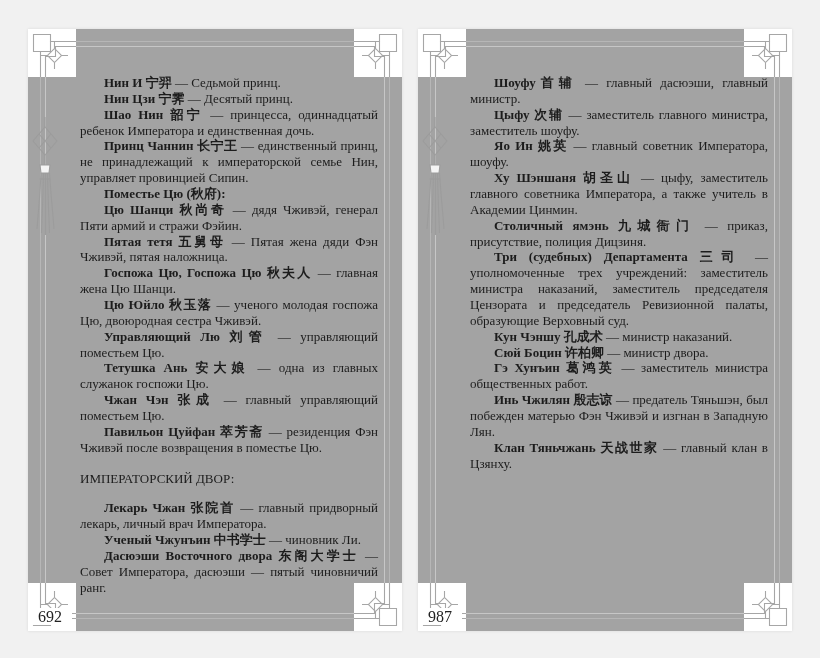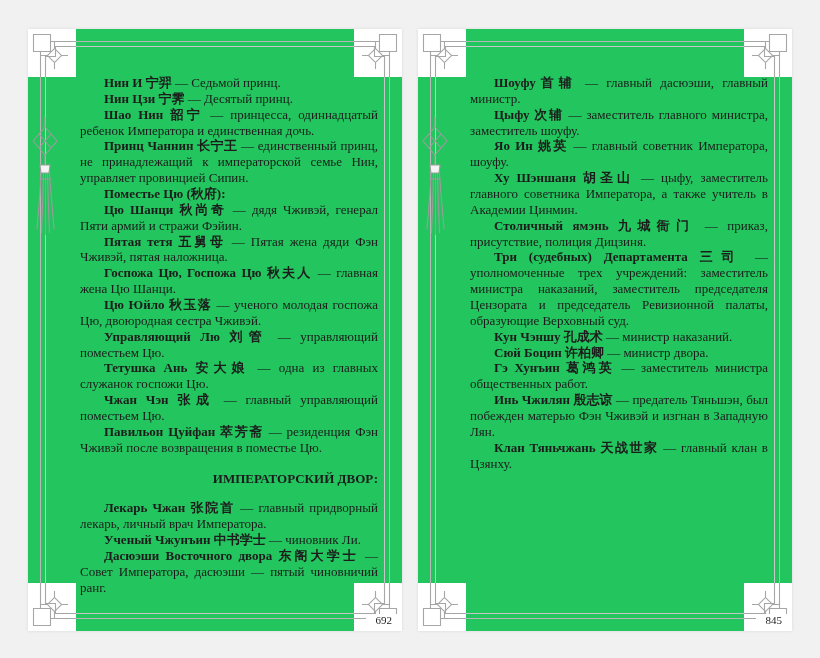--- a/index.html
+++ b/index.html
@@ -6,44 +6,44 @@
   html,body { width:820px; height:658px; }
   body {
     background:#f1f1f1;
     font-family:"Liberation Serif", serif;
     color:#1c1c1c;
     overflow:hidden;
   }
   .spread { position:relative; width:820px; height:658px; }
   .page {
     position:absolute; top:29px; width:374px; height:602px;
-    background:#22c55e;
+    background:#a3a3a3;
     box-shadow:0 0 3px rgba(0,0,0,0.10);
   }
   .page.left  { left:28px; }
   .page.right { left:418px; }
   .frame { position:absolute; pointer-events:none; }
   .f-outer { inset:12px; border:1px solid #b6b6b6; }
   .f-inner { inset:17px; border:1px solid #c6c6c6; }
   .corner { position:absolute; width:48px; height:48px; }
   .c-tl { top:0; left:0; }
   .c-tr { top:0; right:0; transform:scaleX(-1); }
   .c-bl { bottom:0; left:0; transform:scaleY(-1); }
   .c-br { bottom:0; right:0; transform:scale(-1,-1); }
   .tassel { position:absolute; left:2px; top:88px; width:30px; height:140px; }
   .text-block {
     position:absolute; top:46px; left:52px; right:24px;
     font-size:13px; line-height:1.22; text-align:justify;
   }
   .entry { text-indent:24px; margin:0; }
   .entry b { font-weight:bold; }
-  .heading { text-align:right; font-weight:bold; margin:15px 0 14px; text-indent:0; }
+  .heading { text-align:left; font-weight:normal; margin:15px 0 14px; text-indent:0; }
   .page-number {
     position:absolute; bottom:5px; left:0; right:0;
-    text-align:right; font-size:11px; color:#222;
+    text-align:left; font-size:16px; color:#222;
   }
   .page-number span { background:#ffffff; padding:0 10px; }
 </style>
 </head>
 <body>
 
 <svg width="0" height="0" style="position:absolute">
   <defs>
     <g id="cornerG">
       <rect width="48" height="48" fill="#ffffff"></rect>
@@ -145,16 +145,16 @@
       <p class="entry"><b>Ху Шэншаня 胡圣山</b><span> — цыфу, заместитель главного советника Императора, а также учитель в Академии Цинмин.</span></p>
       <p class="entry"><b>Столичный ямэнь 九城衙门</b><span> — приказ, присутствие, полиция Дицзиня.</span></p>
       <p class="entry"><b>Три (судебных) Департамента 三司</b><span> — уполномоченные трех учреждений: заместитель министра наказаний, заместитель председателя Цензората и председатель Ревизионной палаты, образующие Верховный суд.</span></p>
       <p class="entry"><b>Кун Чэншу 孔成术</b><span> — министр наказаний.</span></p>
       <p class="entry"><b>Сюй Боцин 许柏卿</b><span> — министр двора.</span></p>
       <p class="entry"><b>Гэ Хунъин 葛鸿英</b><span> — заместитель министра общественных работ.</span></p>
       <p class="entry"><b>Инь Чжилян 殷志谅</b><span> — предатель Тяньшэн, был побежден матерью Фэн Чживэй и изгнан в Западную Лян.</span></p>
       <p class="entry"><b>Клан Тяньчжань 天战世家</b><span> — главный клан в Цзянху.</span></p>
     </div>
 
-    <div class="page-number"><span>845</span></div>
+    <div class="page-number"><span>987</span></div>
   </div>
 
 </div>
 
 </body></html>

